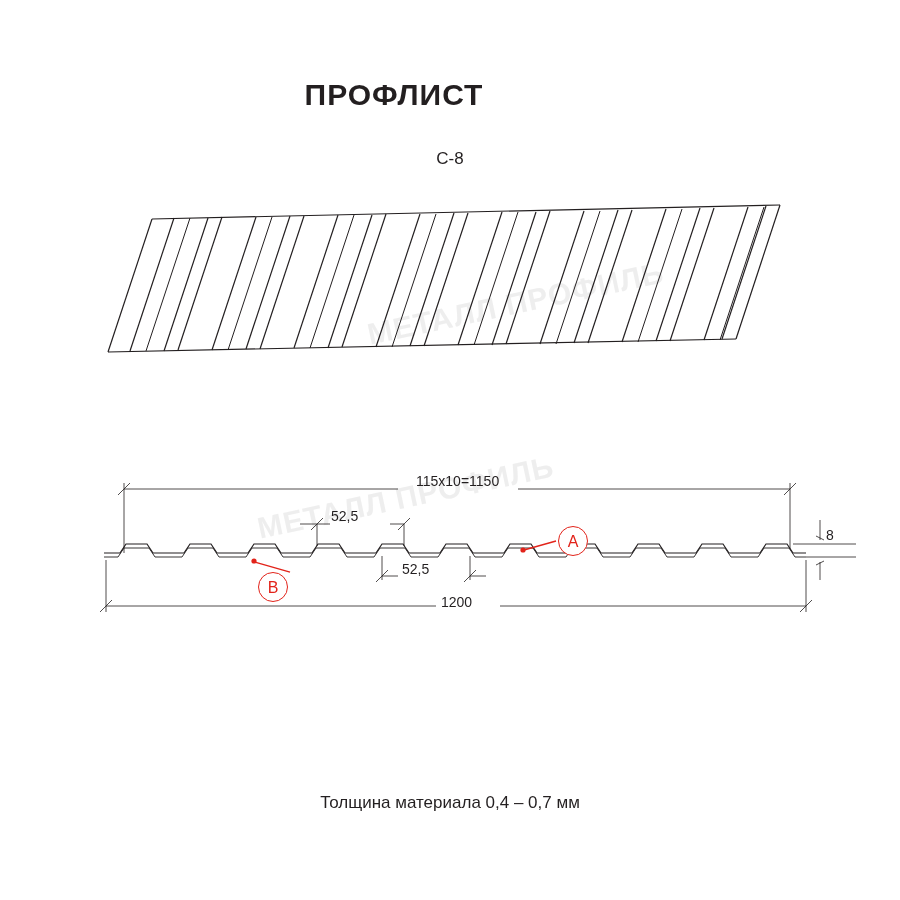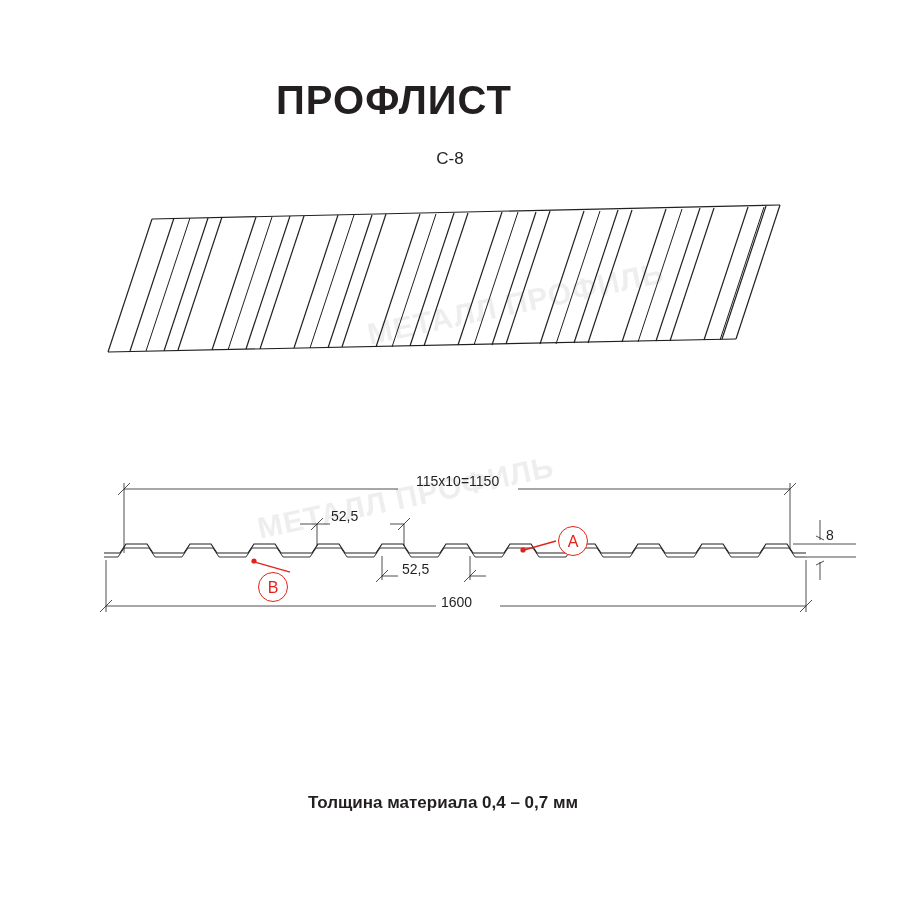--- a/index.html
+++ b/index.html
@@ -20,43 +20,43 @@
     left: 0; top: 0;
     width: 900px;
     height: 900px;
   }
   .title {
     position: absolute;
     left: 0;
     top: 78px;
     width: 788px;
     text-align: center;
-    font-size: 40px;
+    font-size: 30px;
     font-weight: bold;
     letter-spacing: 1px;
     color: #231f20;
   }
   .subtitle {
     position: absolute;
     left: 0;
     top: 133px;
     width: 900px;
     text-align: center;
     font-size: 17px;
     color: #231f20;
     margin-top: 16px;
   }
   .footnote {
     position: absolute;
-    left: 1px;
+    left: 8px;
     top: 793px;
     width: 884px;
     text-align: center;
     font-size: 17px;
-    font-weight: bold;
+    font-weight: normal;
     color: #231f20;
   }
   .dim-label {
     position: absolute;
     font-size: 14px;
     color: #231f20;
     white-space: nowrap;
   }
   #dim-total-top   { left: 416px; top: 473px; }
   #dim-rib-top     { left: 331px; top: 508px; }
@@ -238,19 +238,19 @@
     </g>
   </g>
 </svg>
 
 <div class="title">ПРОФЛИСТ</div>
 <div class="subtitle">С-8</div>
 
 <div class="dim-label" id="dim-total-top">115х10=1150</div>
 <div class="dim-label" id="dim-rib-top">52,5</div>
 <div class="dim-label" id="dim-rib-bottom">52,5</div>
-<div class="dim-label" id="dim-total-bottom">1600</div>
+<div class="dim-label" id="dim-total-bottom">1200</div>
 <div class="dim-label" id="dim-height">8</div>
 
 <div class="callout" id="callout-a">A</div>
 <div class="callout" id="callout-b">B</div>
 
 <div class="footnote">Толщина материала 0,4 – 0,7 мм</div>
 
 </body></html>

